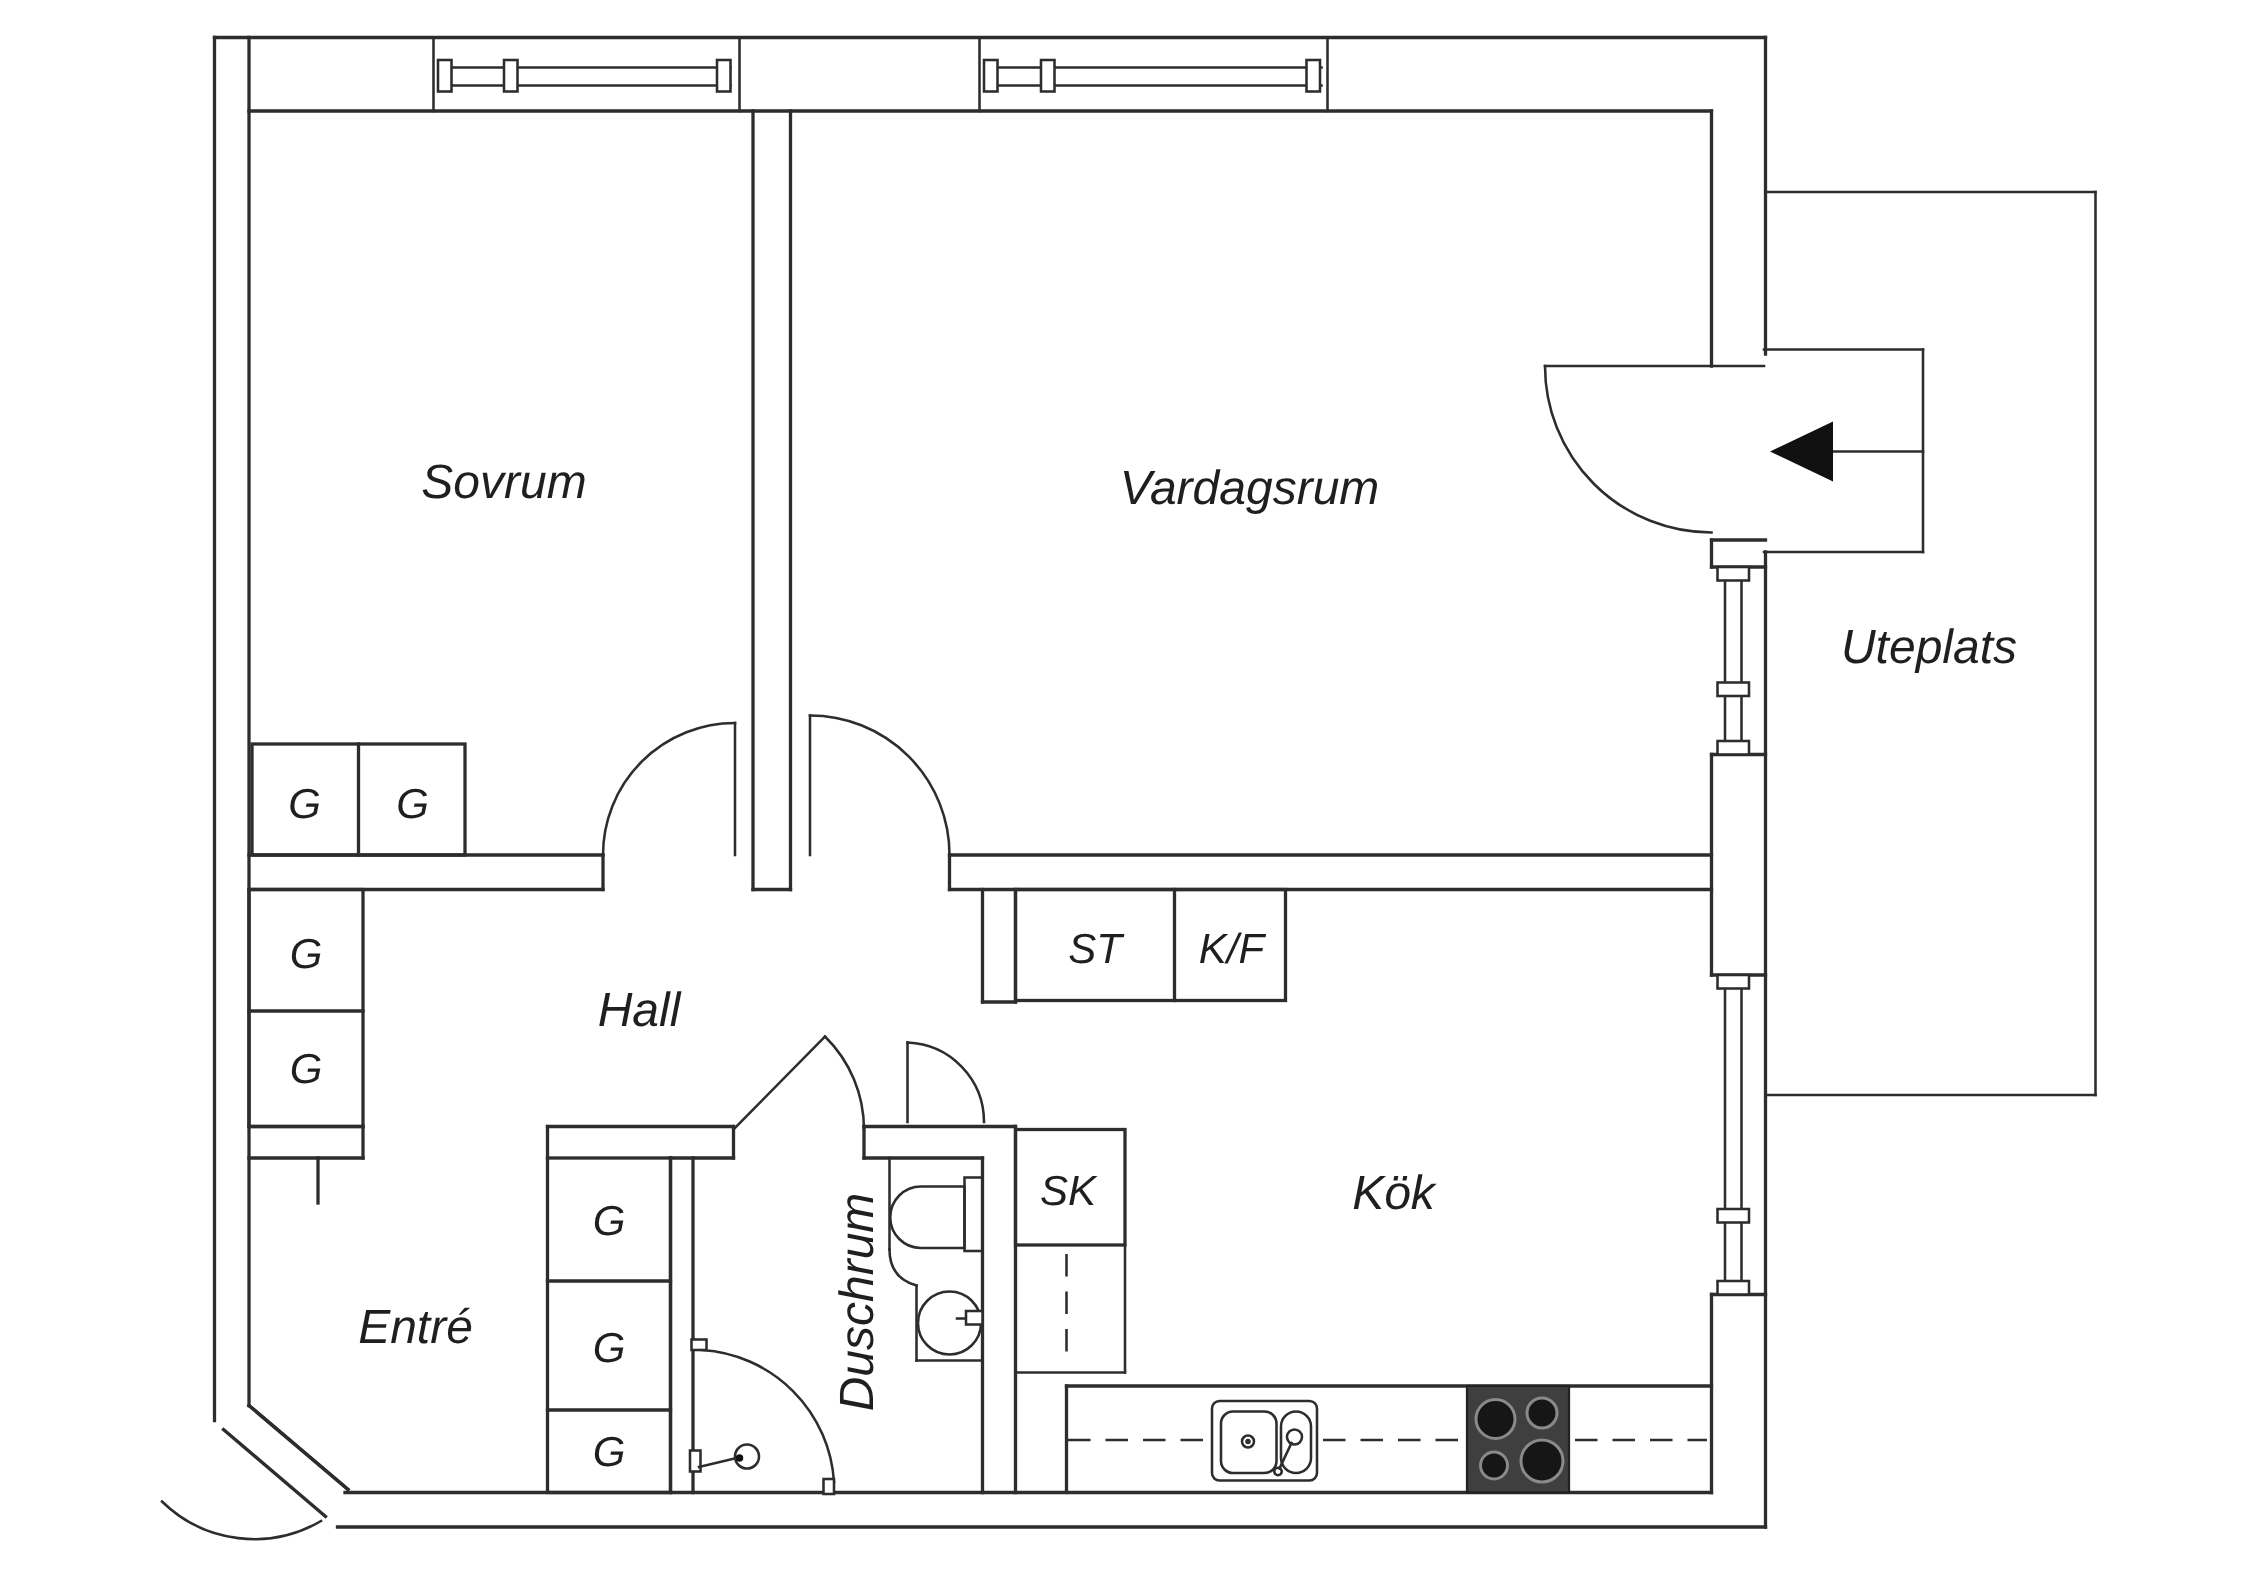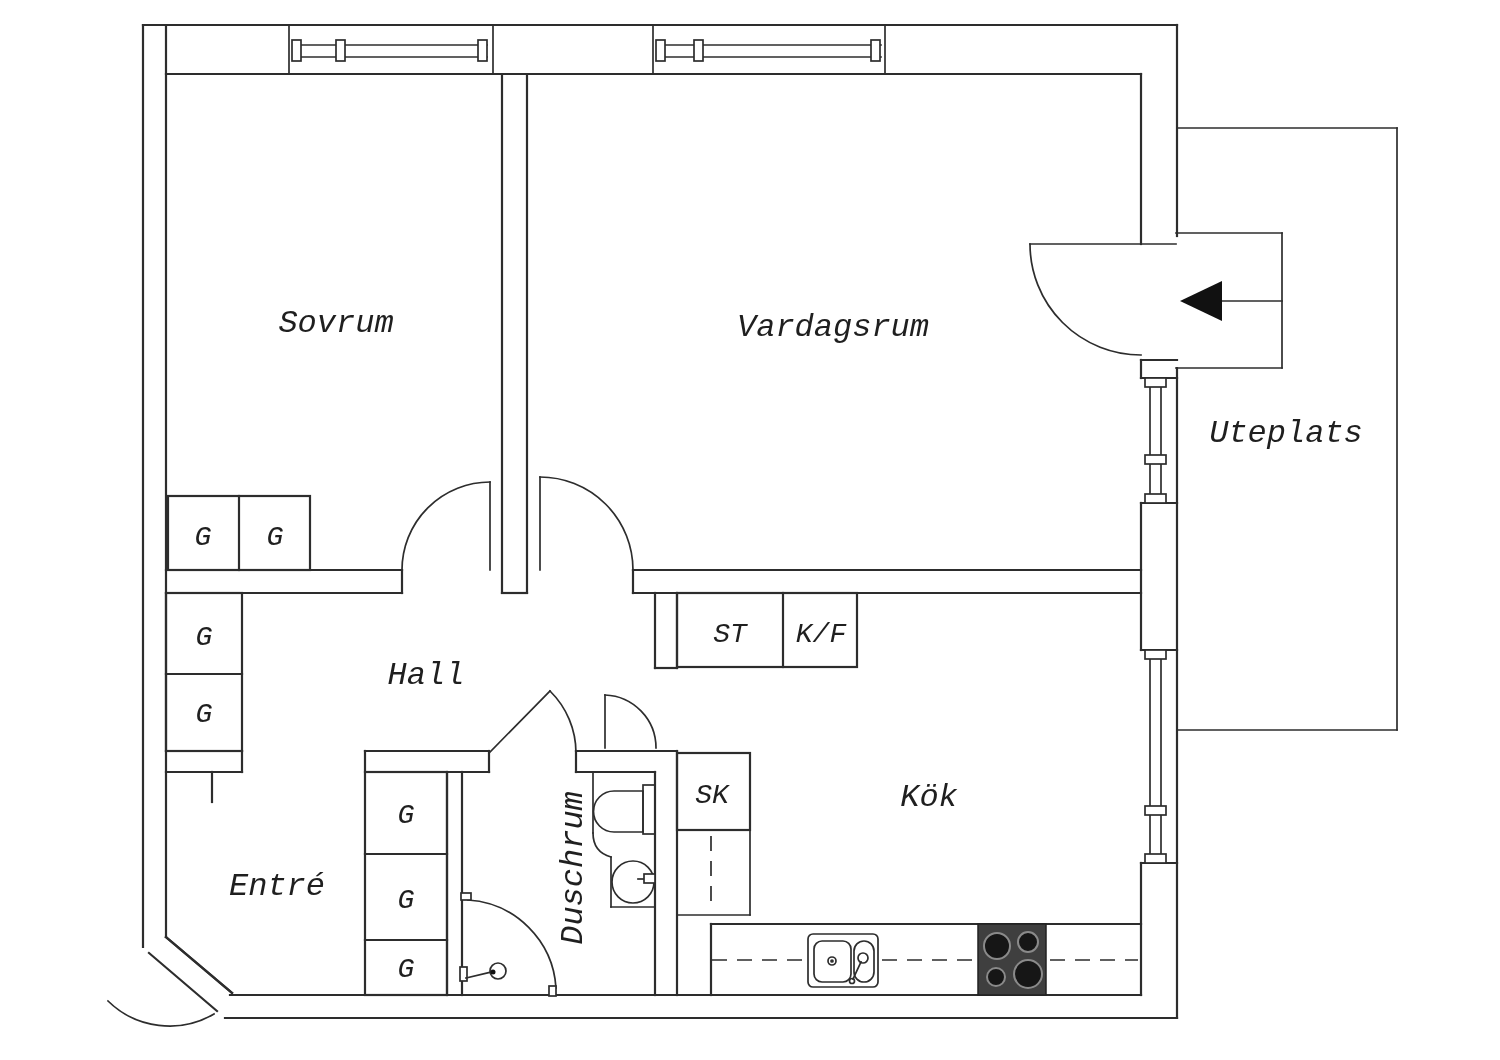--- a/index.html
+++ b/index.html
@@ -1,17 +1,17 @@
 <!DOCTYPE html>
 <html><head>
 <meta charset="utf-8">
 <style>
   html,body{margin:0;padding:0;background:#ffffff;}
   .stage{position:relative;width:1500px;height:1060px;background:#ffffff;overflow:hidden;
-         font-family:Liberation Mono, monospace;}
+         font-family:Liberation Sans, sans-serif;}
   svg{display:block}
   .ln{stroke:#2d2d2d;stroke-width:2.2;fill:none;stroke-linecap:square;}
   .thin{stroke:#2d2d2d;stroke-width:1.7;fill:none;stroke-linecap:square;}
   .capblk{stroke:#2d2d2d;stroke-width:1.7;fill:#ffffff;}
   .dash{stroke:#2d2d2d;stroke-width:1.7;fill:none;stroke-dasharray:15 10;}
   .roomlabel{font-size:32px;font-style:italic;fill:#1f1f1f;text-anchor:middle;}
   .smalllabel{font-size:28px;font-style:italic;fill:#1f1f1f;text-anchor:middle;}
   .stove{fill:#3f3f3f;stroke:#222222;stroke-width:1.5;}
   .burner{fill:#161616;stroke:#8a8a8a;stroke-width:2;}
   .arrow{fill:#111111;stroke:none;}

